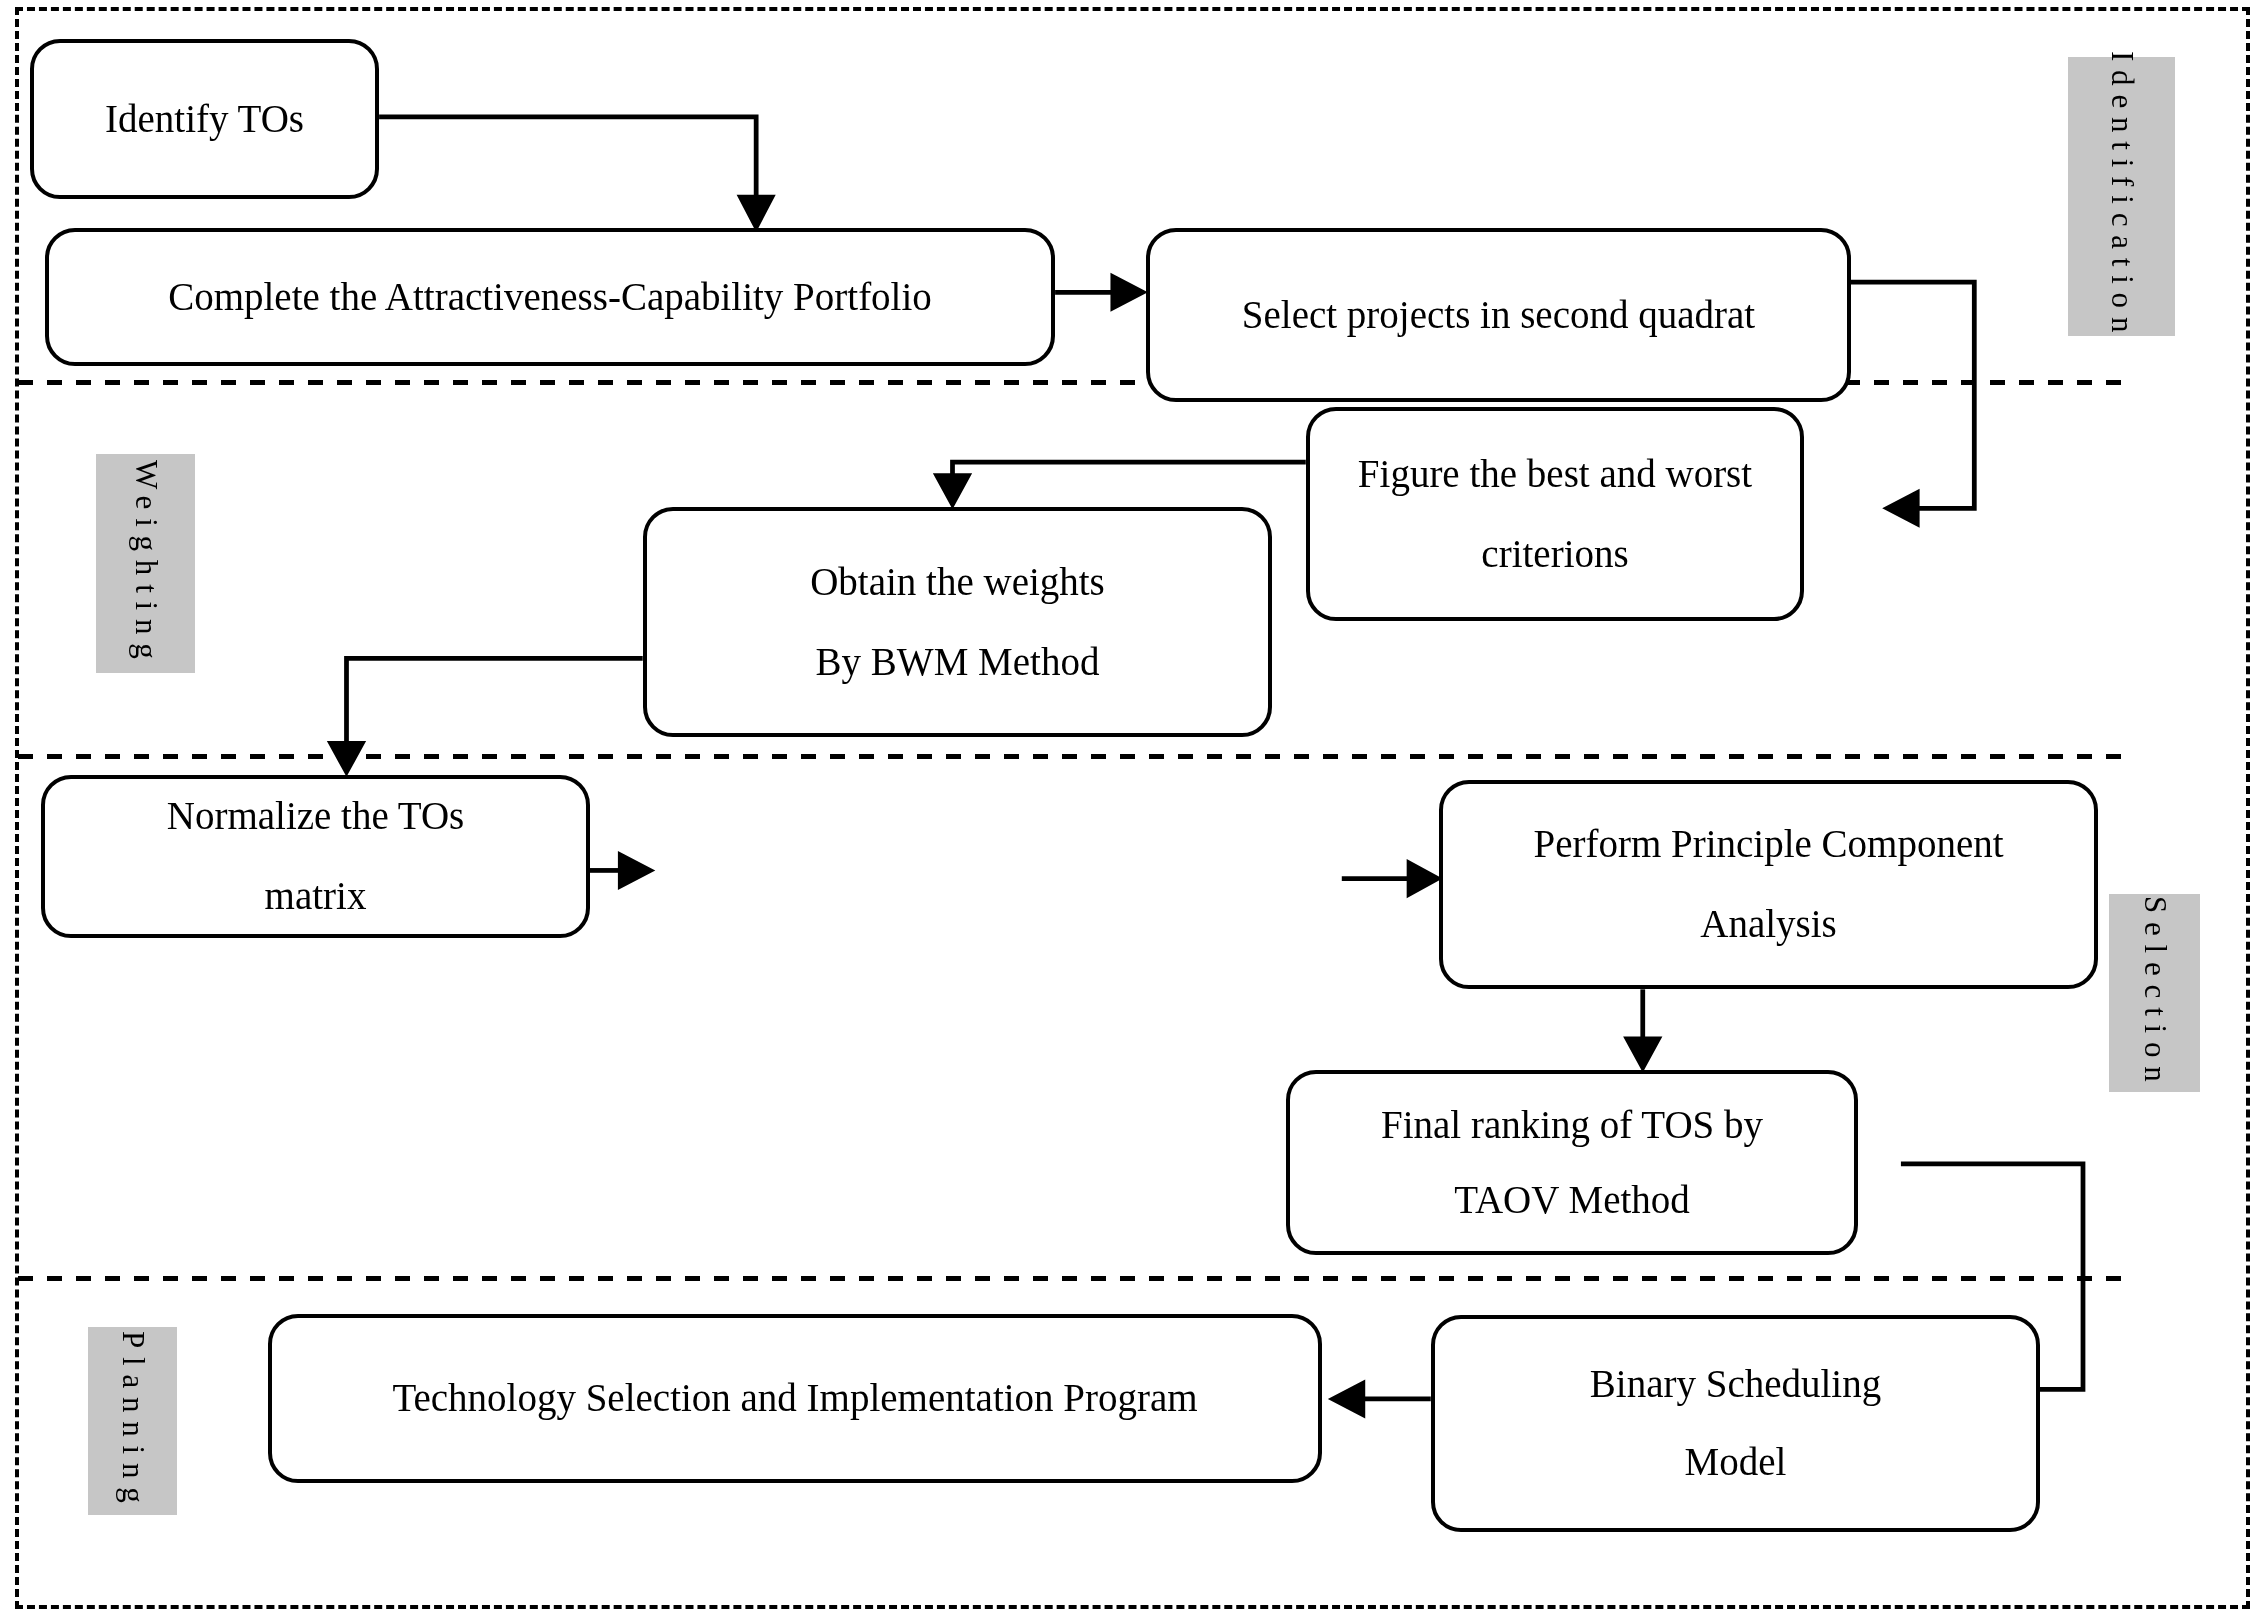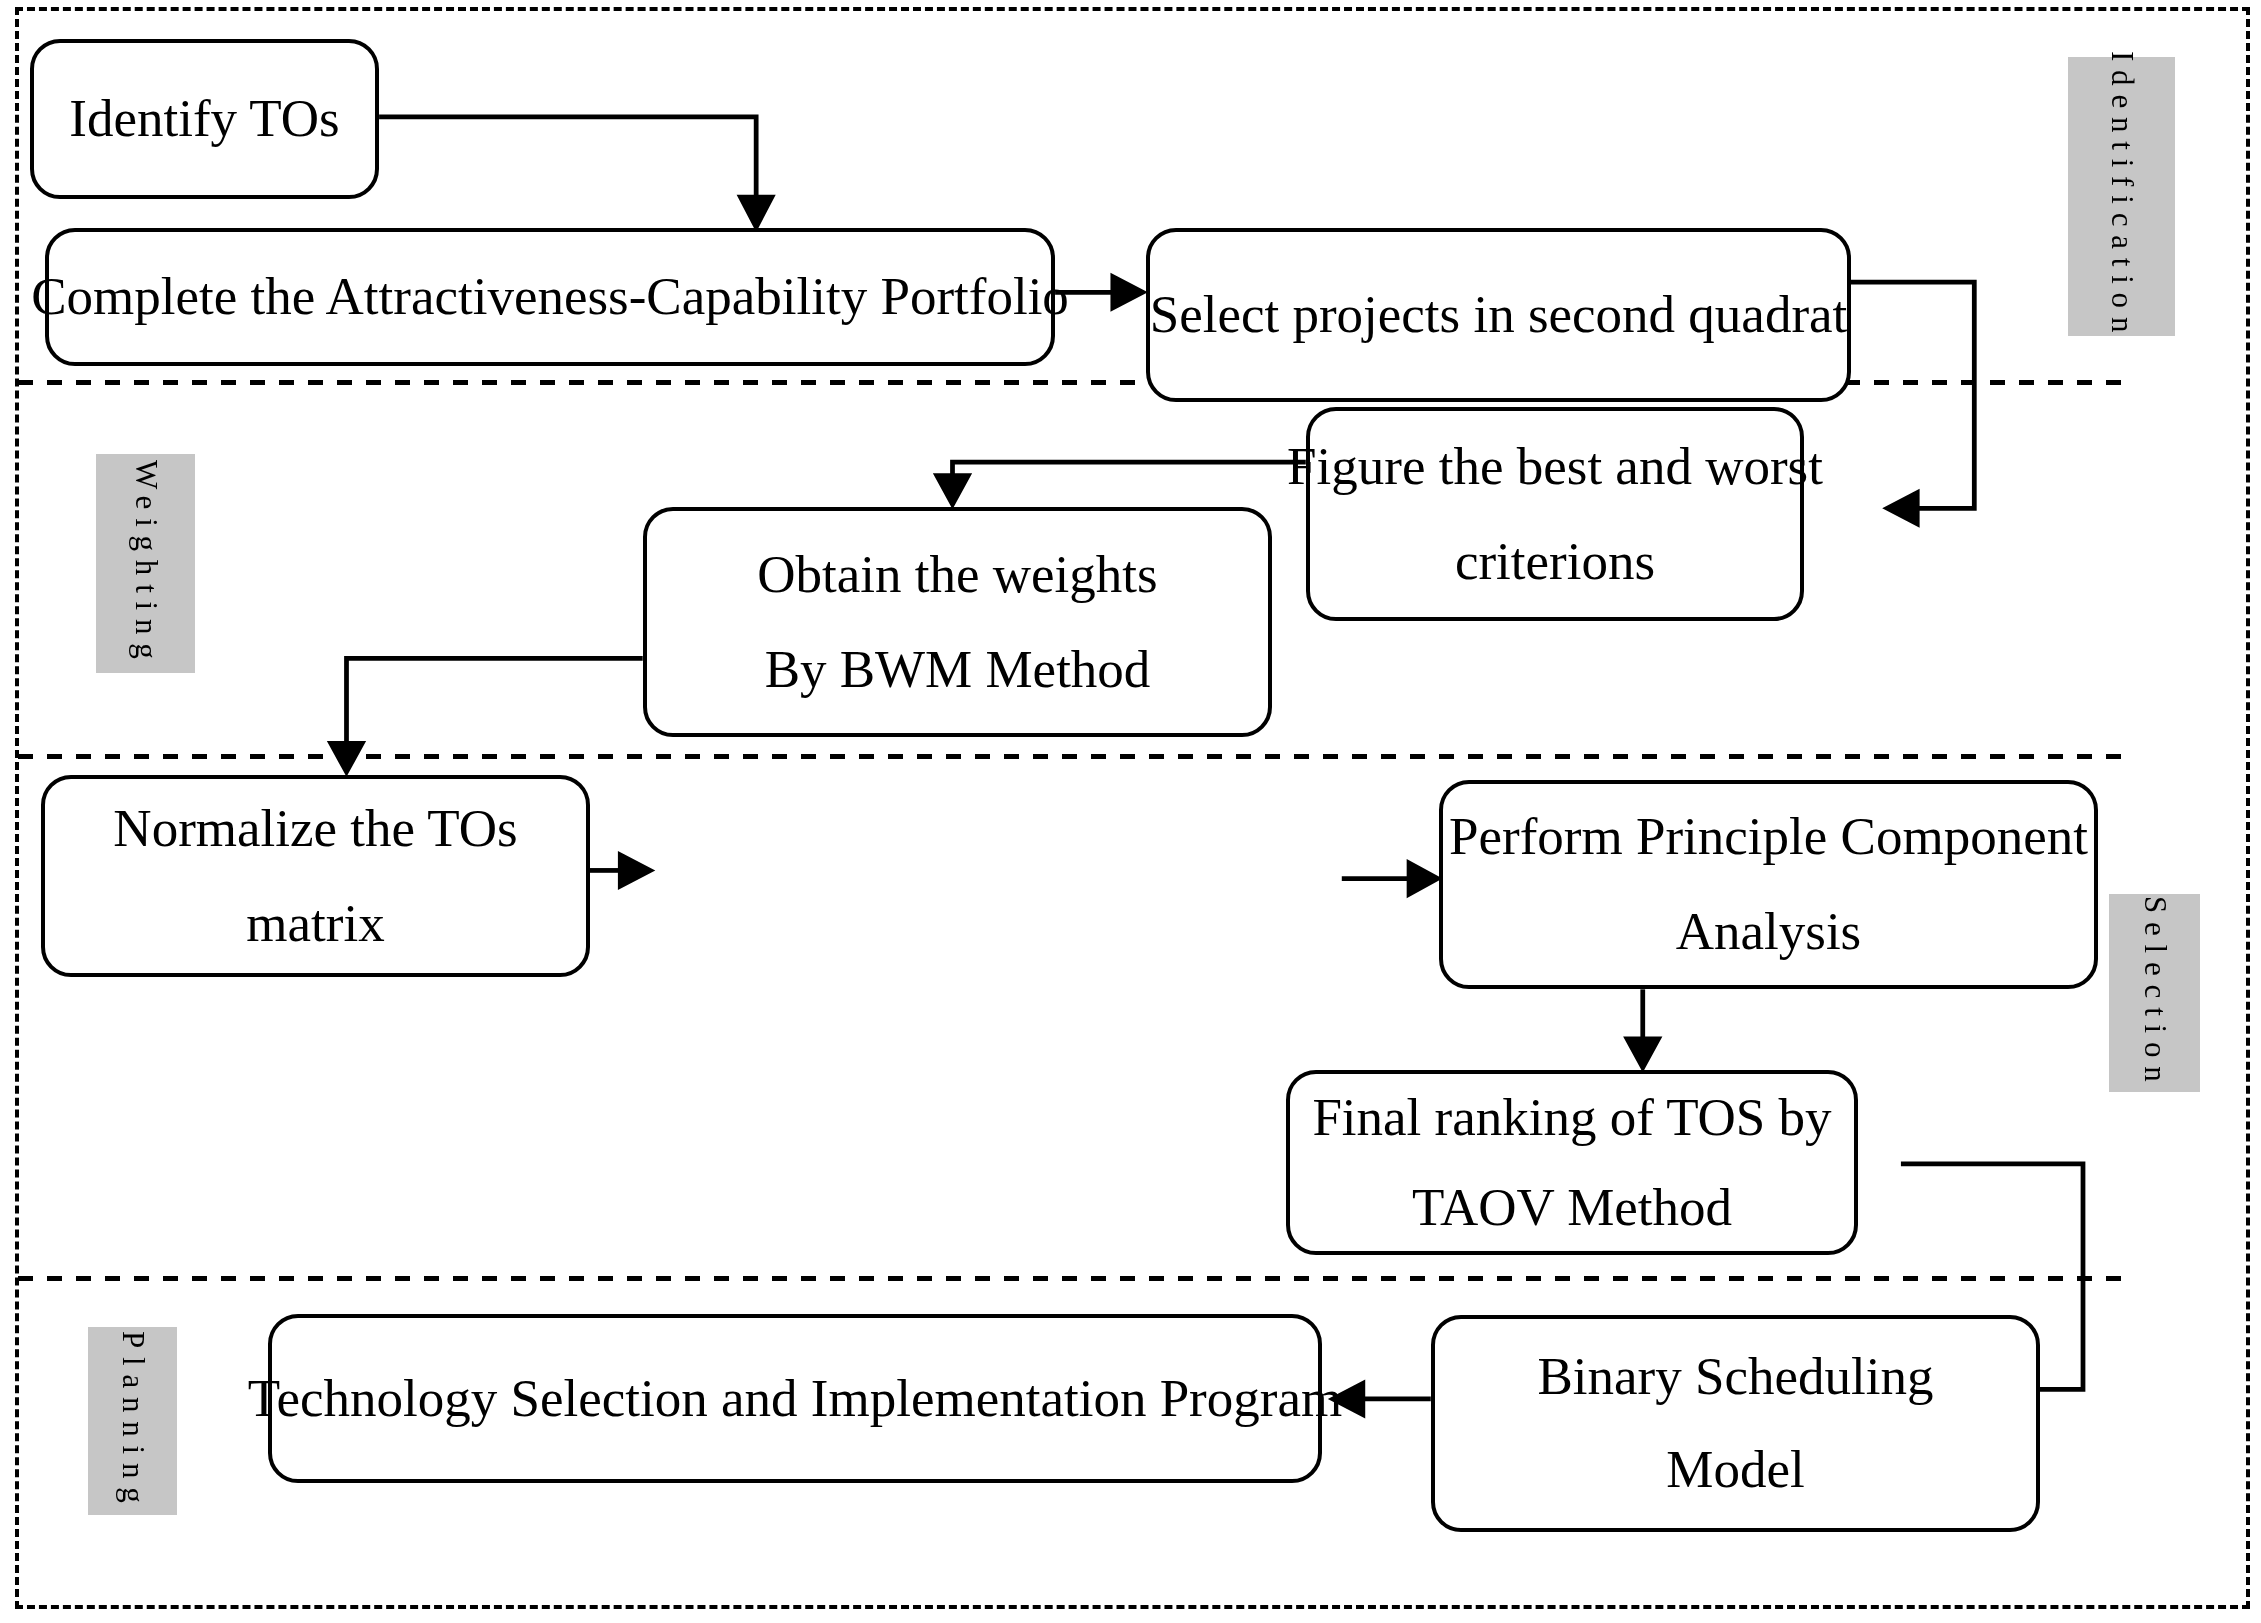--- a/index.html
+++ b/index.html
@@ -40,21 +40,21 @@
     box-sizing:border-box;
     background:#ffffff;
     border:4.8px solid #000;
     border-radius:30px;
     display:flex;
     flex-direction:column;
     align-items:center;
     justify-content:center;
     gap:39px;
     text-align:center;
-    font-size:53px;
+    font-size:39px;
     line-height:1.05;
     z-index:3;
   }
   .box .bl{display:block;white-space:nowrap;}
   
   .vlabel{
     position:absolute;
     box-sizing:border-box;
     background:#c6c6c6;
     writing-mode:vertical-rl;
@@ -141,21 +141,21 @@
   <div class="box" style="left:1306px;top:407px;width:498px;height:214px">
     <span class="bl">Figure the best and worst</span>
     <span class="bl">criterions</span>
   </div>
 
   <div class="box" style="left:643px;top:507px;width:629px;height:230px">
     <span class="bl">Obtain the weights</span>
     <span class="bl">By BWM Method</span>
   </div>
 
-  <div class="box" style="left:41px;top:775px;width:549px;height:202px">
+  <div class="box" style="left:41px;top:775px;width:549px;height:163px">
     <span class="bl">Normalize the TOs</span>
     <span class="bl">matrix</span>
   </div>
 
 
   <div class="box" style="left:1439px;top:780px;width:659px;height:209px">
     <span class="bl">Perform Principle Component</span>
     <span class="bl">Analysis</span>
   </div>
 

